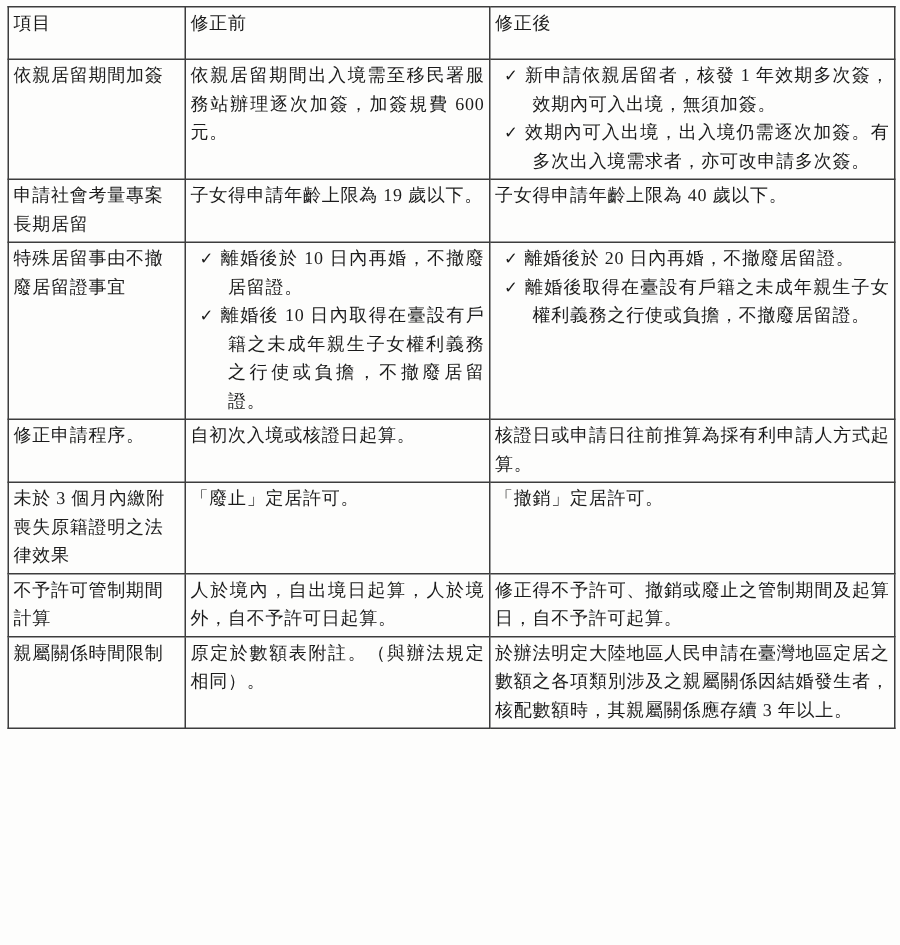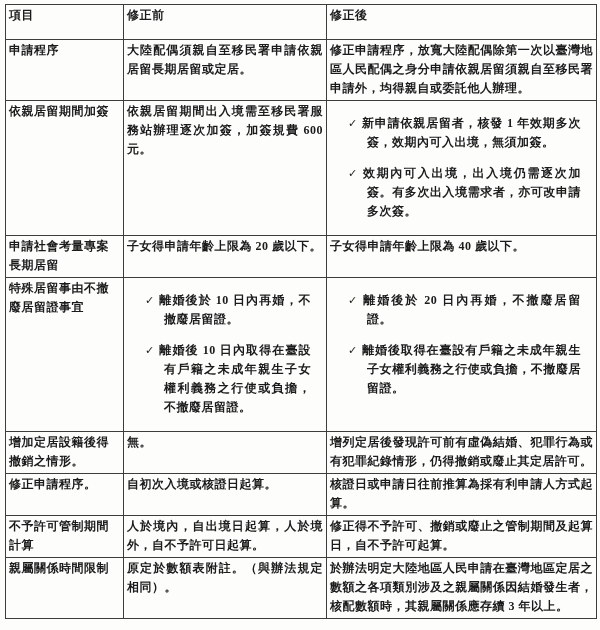--- a/index.html
+++ b/index.html
@@ -26,30 +26,30 @@
   col.c-item   { width: 118px; }
   col.c-before { width: 203px; }
   col.c-after  { width: 270px; }
   th, td {
     border: 1px solid #3d3d3d;
     vertical-align: top;
     padding: 1px 3px 2px 3px;
     font-size: 12px;
     line-height: 19px;
     letter-spacing: 0.5px;
-    font-weight: bold;
+    font-weight: normal;
     text-align: left;
   }
   th { height: 31px; }
   td.col-before, td.col-after { text-align: justify; }
   .para { margin: 0; }
   .check-item {
     padding-left: 25px;
     text-indent: -19px;
-    margin: 12px;
+    margin: 0;
   }
   .check-glyph {
     font-family: "DejaVu Sans", sans-serif;
     margin-right: 4px;
     font-size: 11px;
   }
 </style>
 </head>
 <body>
 
@@ -67,84 +67,75 @@
         </th>
         <th>
           <span>修正前</span>
         </th>
         <th>
           <span>修正後</span>
         </th>
       </tr>
     </thead>
     <tbody id="table-body">
-  <tr>
-    <td class="col-item"><span>申請程序</span></td>
-    <td class="col-before">
-            <div class="para"><span>大陸配偶須親自至移民署申請依親居留長期居留或定居。</span></div>
-          </td>
-    <td class="col-after">
-            <div class="para"><span>修正申請程序，放寬大陸配偶除第一次以臺灣地區人民配偶之身分申請依親居留須親自至移民署申請外，均得親自或委託他人辦理。</span></div>
-          </td>
-  </tr>
 
 
   <tr>
     <td class="col-item"><span>依親居留期間加簽</span></td>
     <td class="col-before">
             <div class="para"><span>依親居留期間出入境需至移民署服務站辦理逐次加簽，加簽規費 600 元。</span></div>
           </td>
     <td class="col-after">
             <div class="check-item"><span class="check-glyph">✓</span><span>新申請依親居留者，核發 1 年效期多次簽，效期內可入出境，無須加簽。</span></div>
             <div class="check-item"><span class="check-glyph">✓</span><span>效期內可入出境，出入境仍需逐次加簽。有多次出入境需求者，亦可改申請多次簽。</span></div>
           </td>
   </tr>
 
   <tr>
     <td class="col-item"><span>申請社會考量專案長期居留</span></td>
     <td class="col-before">
-            <div class="para"><span>子女得申請年齡上限為 20 歲以下。</span></div>
+            <div class="para"><span>子女得申請年齡上限為 19 歲以下。</span></div>
           </td>
     <td class="col-after">
             <div class="para"><span>子女得申請年齡上限為 40 歲以下。</span></div>
           </td>
   </tr>
 
   <tr>
     <td class="col-item"><span>特殊居留事由不撤廢居留證事宜</span></td>
     <td class="col-before">
             <div class="check-item"><span class="check-glyph">✓</span><span>離婚後於 10 日內再婚，不撤廢居留證。</span></div>
             <div class="check-item"><span class="check-glyph">✓</span><span>離婚後 10 日內取得在臺設有戶籍之未成年親生子女權利義務之行使或負擔，不撤廢居留證。</span></div>
           </td>
     <td class="col-after">
             <div class="check-item"><span class="check-glyph">✓</span><span>離婚後於 20 日內再婚，不撤廢居留證。</span></div>
             <div class="check-item"><span class="check-glyph">✓</span><span>離婚後取得在臺設有戶籍之未成年親生子女權利義務之行使或負擔，不撤廢居留證。</span></div>
           </td>
   </tr>
 
-  <tr>
-    <td class="col-item"><span>增加定居設籍後得撤銷之情形。</span></td>
-    <td class="col-before">
-            <div class="para"><span>無。</span></div>
-          </td>
-    <td class="col-after">
-            <div class="para"><span>增列定居後發現許可前有虛偽結婚、犯罪行為或有犯罪紀錄情形，仍得撤銷或廢止其定居許可。</span></div>
-          </td>
-  </tr>
 
   <tr>
     <td class="col-item"><span>修正申請程序。</span></td>
     <td class="col-before">
             <div class="para"><span>自初次入境或核證日起算。</span></div>
           </td>
     <td class="col-after">
             <div class="para"><span>核證日或申請日往前推算為採有利申請人方式起算。</span></div>
           </td>
   </tr>
 
+  <tr>
+    <td class="col-item"><span>未於 3 個月內繳附喪失原籍證明之法律效果</span></td>
+    <td class="col-before">
+            <div class="para"><span>「廢止」定居許可。</span></div>
+          </td>
+    <td class="col-after">
+            <div class="para"><span>「撤銷」定居許可。</span></div>
+          </td>
+  </tr>
 
   <tr>
     <td class="col-item"><span>不予許可管制期間計算</span></td>
     <td class="col-before">
             <div class="para"><span>人於境內，自出境日起算，人於境外，自不予許可日起算。</span></div>
           </td>
     <td class="col-after">
             <div class="para"><span>修正得不予許可、撤銷或廢止之管制期間及起算日，自不予許可起算。</span></div>
           </td>
   </tr>

